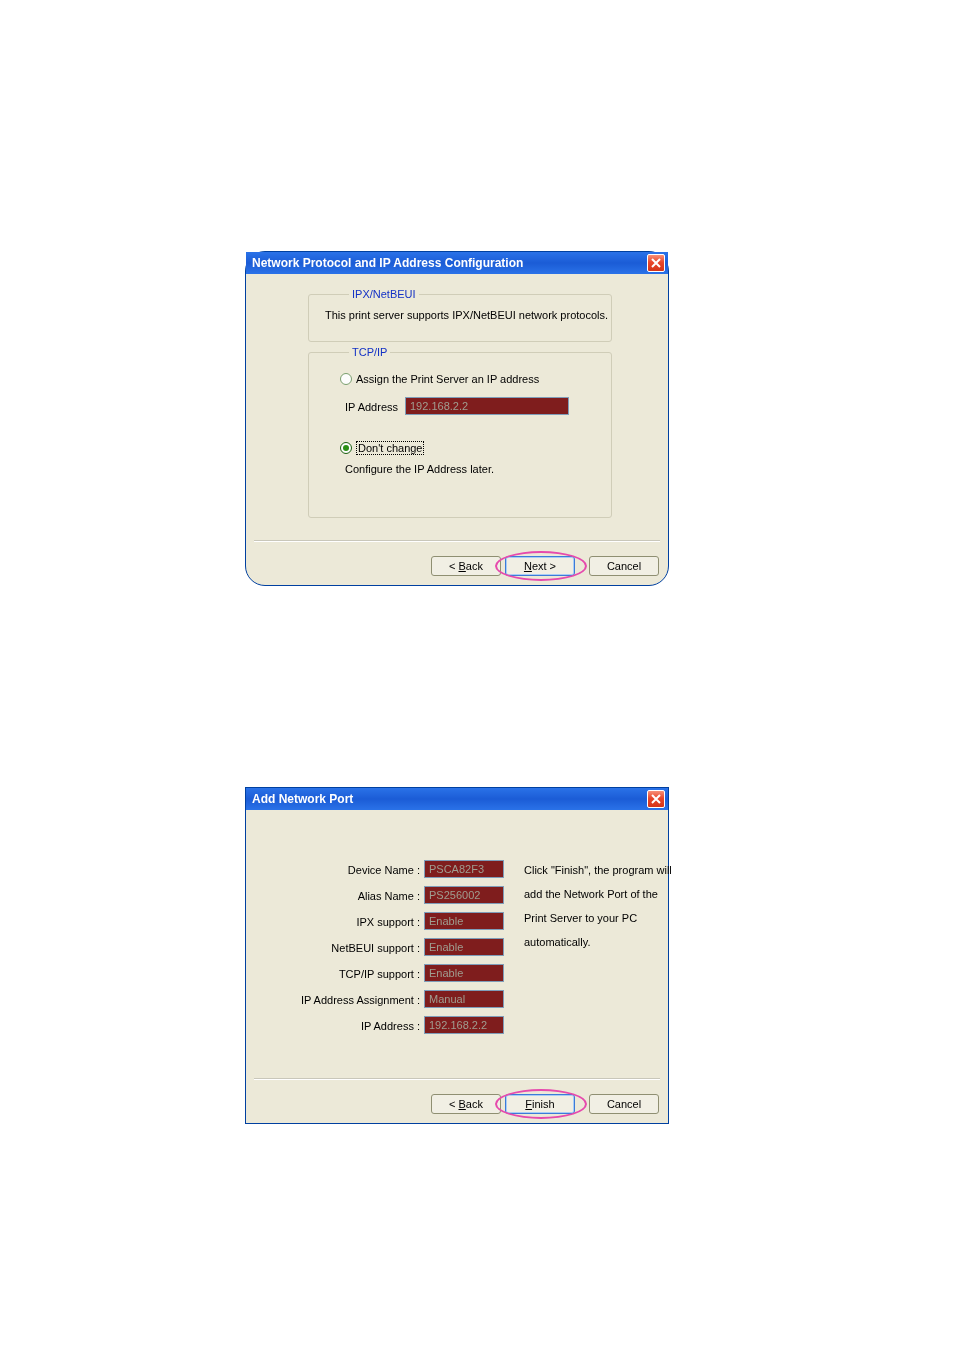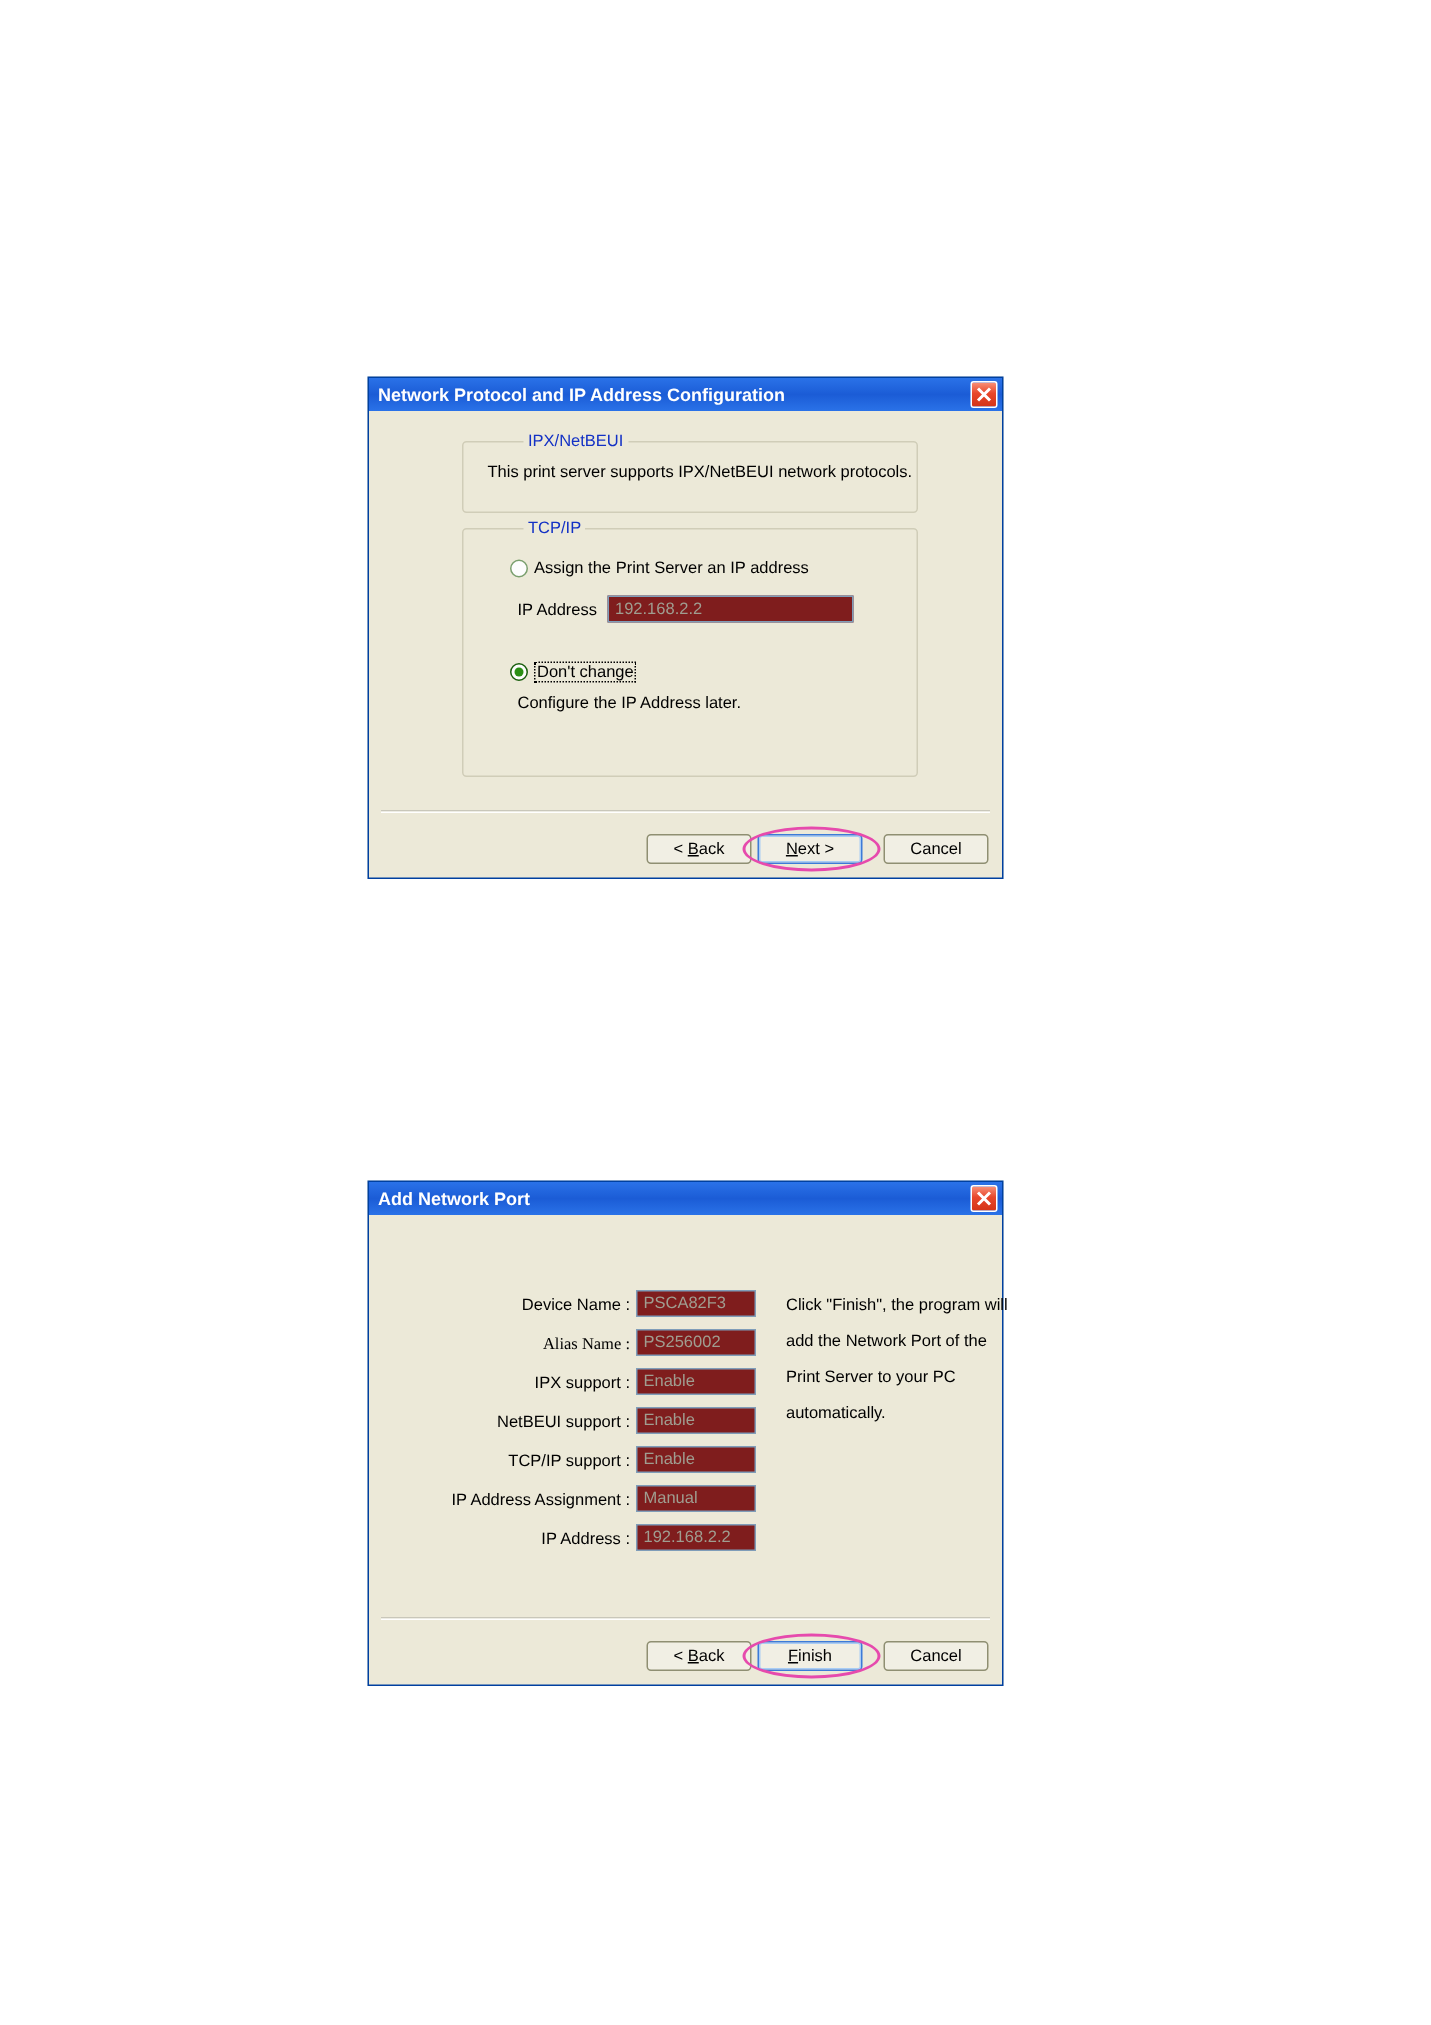--- a/index.html
+++ b/index.html
@@ -169,21 +169,21 @@
     position: absolute;
     font-size: 11px;
     color: #000;
     line-height: 24px;
     width: 150px;
   }
 </style>
 </head>
 <body>
 
-<div class="dialog" style="left:245px; top:251px; height:333px;">
+<div class="dialog" style="left:245px; top:251px; height:333px;border-radius:20px;">
   <div class="titlebar">
     <span class="titlebar-text">Network Protocol and IP Address Configuration</span>
     <div class="close-btn">
       <svg viewBox="0 0 10 10">
         <path d="M1 1 L9 9 M9 1 L1 9" stroke="#ffffff" stroke-width="2" fill="none"></path>
       </svg>
     </div>
   </div>
   <div class="body-area" style="height:311px;">
 
@@ -240,21 +240,21 @@
       </svg>
     </div>
   </div>
   <div class="body-area" style="height:313px;">
 
     <span class="form-label" style="left:58px; top:54px; width:116px;">Device Name :</span>
     <div class="textbox narrow" style="left:178px; top:50px;">
         <span>PSCA82F3</span>
       </div>
 
-    <span class="form-label" style="left:58px; top:80px; width:116px;font-family:Liberation Serif, serif;">Alias Name :</span>
+    <span class="form-label" style="left:58px; top:80px; width:116px;">Alias Name :</span>
     <div class="textbox narrow" style="left:178px; top:76px;">
         <span>PS256002</span>
       </div>
 
     <span class="form-label" style="left:58px; top:106px; width:116px;">IPX support :</span>
     <div class="textbox narrow" style="left:178px; top:102px;">
         <span>Enable</span>
       </div>
 
     <span class="form-label" style="left:58px; top:132px; width:116px;">NetBEUI support :</span>

